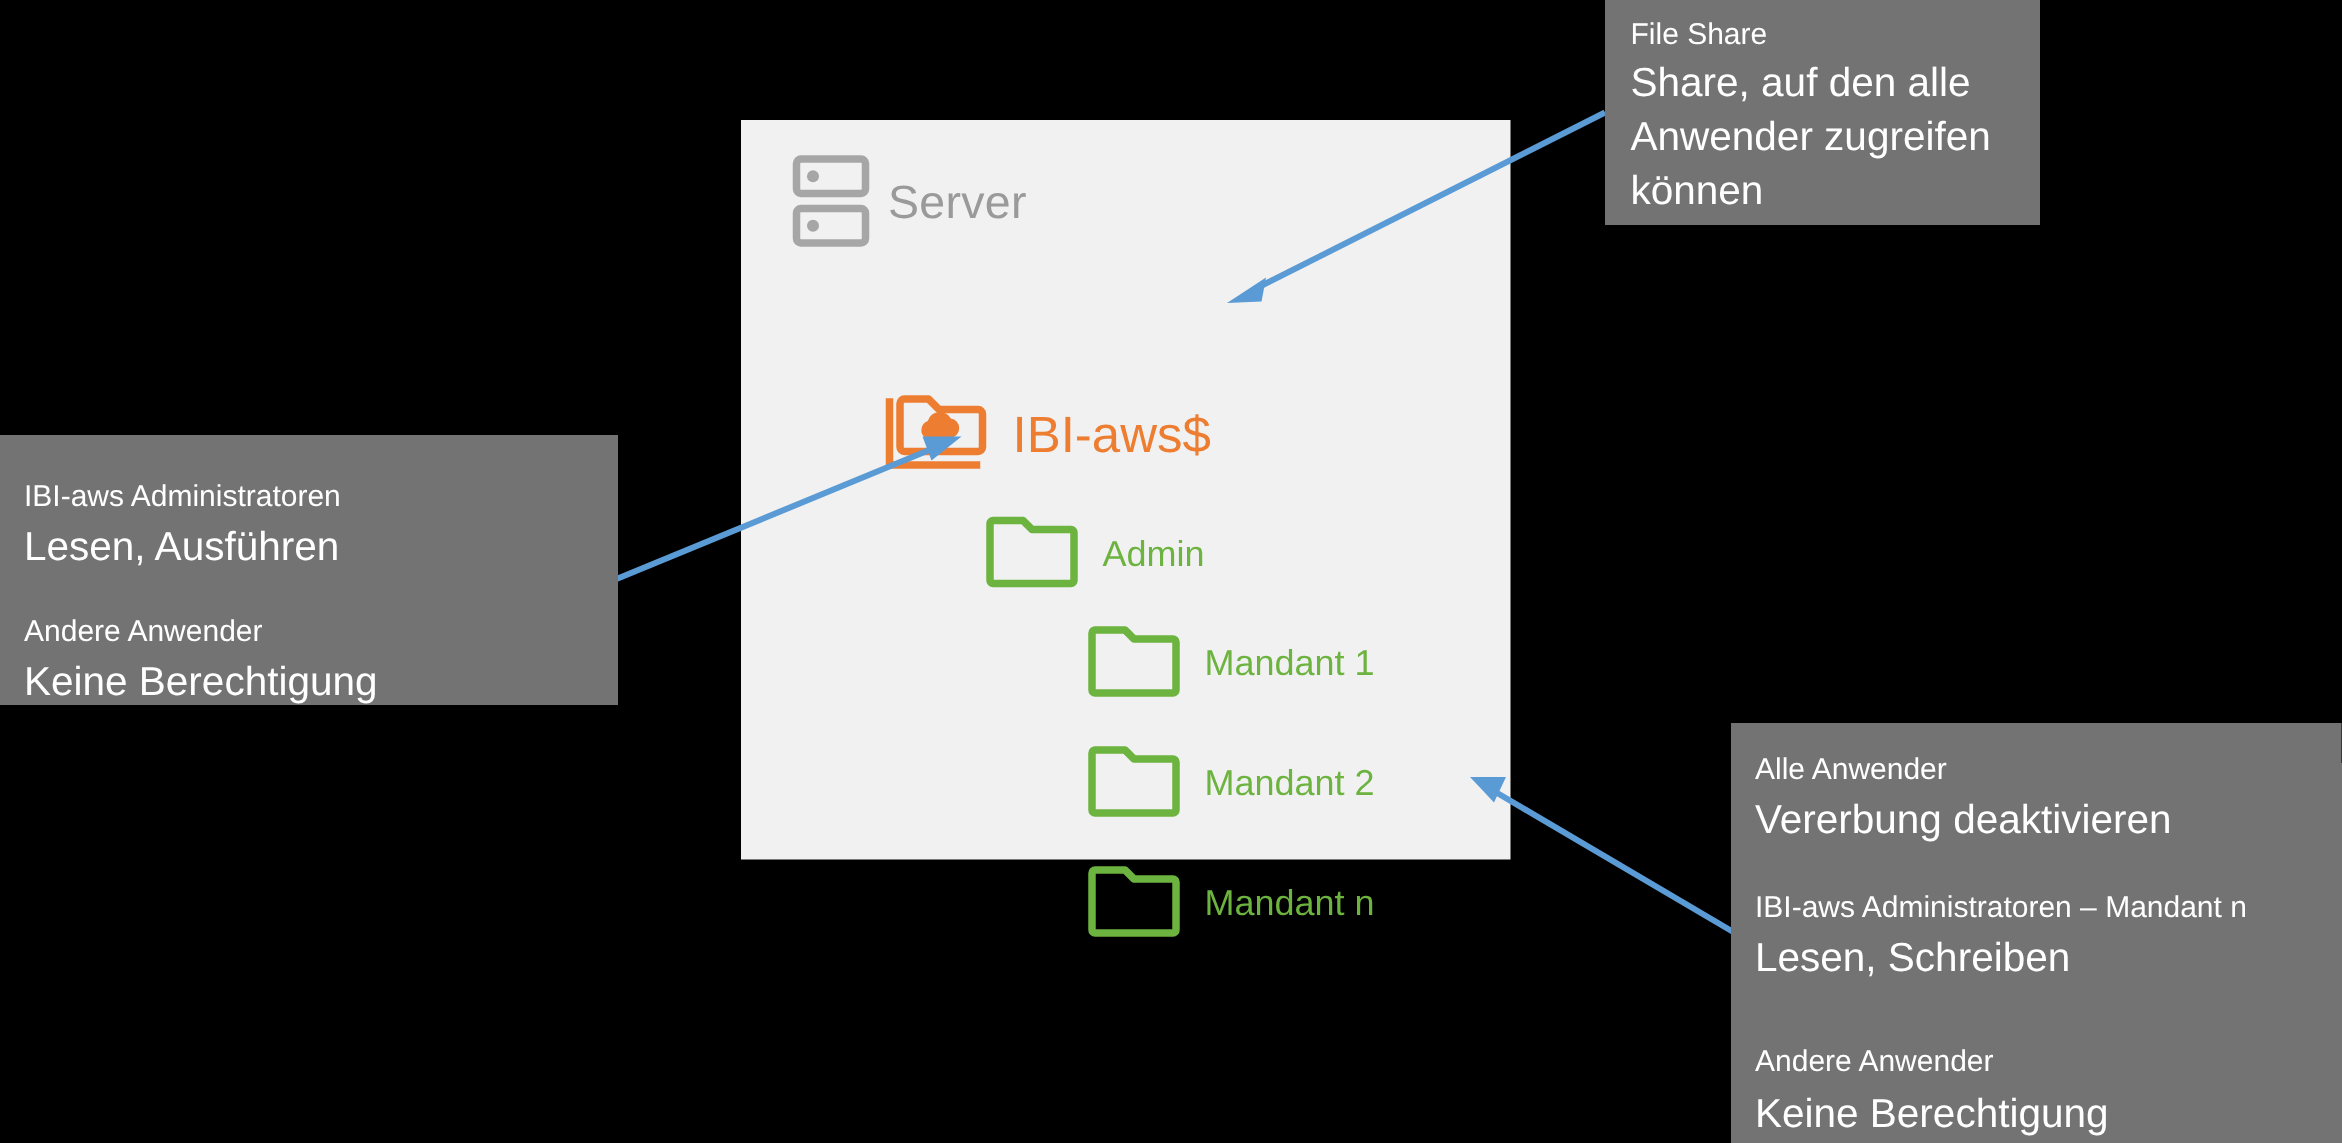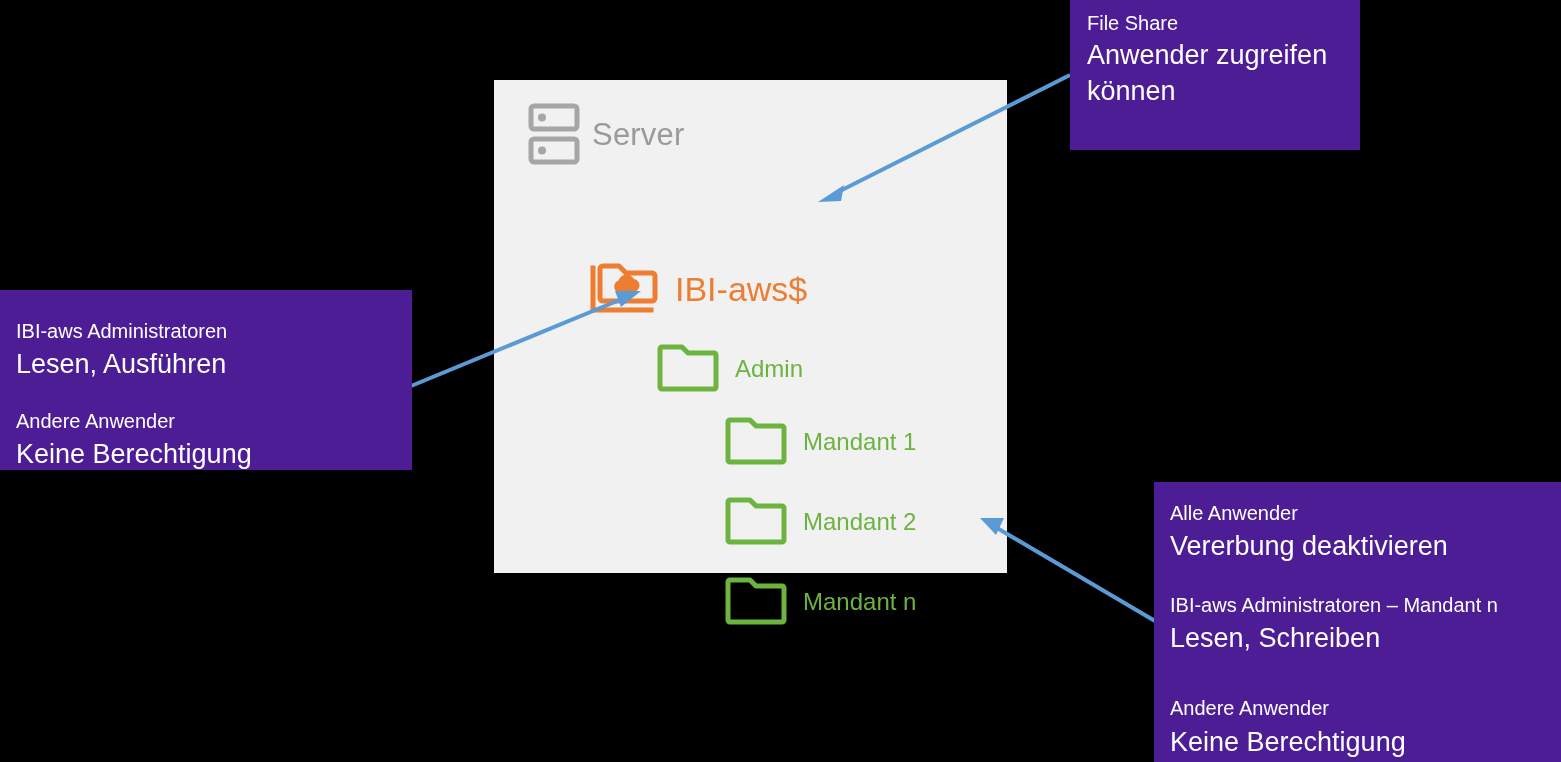--- a/index.html
+++ b/index.html
@@ -70,21 +70,21 @@
   .node-m1      { left: 229px; top: 335px; gap: 14px; }
   .node-m2      { left: 229px; top: 415px; gap: 14px; }
   .node-mn      { left: 229px; top: 495px; gap: 14px; }
   .node-m1 .lbl, .node-m2 .lbl, .node-mn .lbl {
     font-size: 24px; color: #6CB33F;
   }
 
   
   .callout {
     position: absolute;
-    background: #4c1d95;
+    background: #737373;
     color: #ffffff;
     box-sizing: border-box;
   }
   .callout .line-sm {
     font-size: 20px;
     line-height: 1.52;
     white-space: nowrap;
   }
   .callout .line-lg {
     font-size: 27px;
@@ -212,20 +212,21 @@
     </g>
 
     <g>
       <line x1="1155" y1="621" x2="997" y2="528" stroke="#5B9BD5" stroke-width="4"></line>
       <polygon points="980,518 1004,518 996,535" fill="#5B9BD5"></polygon>
     </g>
   </svg>
 
   <div class="callout callout-topright">
     <div class="line-sm">File Share</div>
+    <div class="line-lg">Share, auf den alle</div>
     <div class="line-lg">Anwender zugreifen</div>
     <div class="line-lg">können</div>
   </div>
 
   <div class="callout callout-left">
     <div class="line-sm">IBI-aws Administratoren</div>
     <div class="line-lg">Lesen, Ausführen</div>
     <div class="gap"></div>
     <div class="line-sm">Andere Anwender</div>
     <div class="line-lg">Keine Berechtigung</div>

